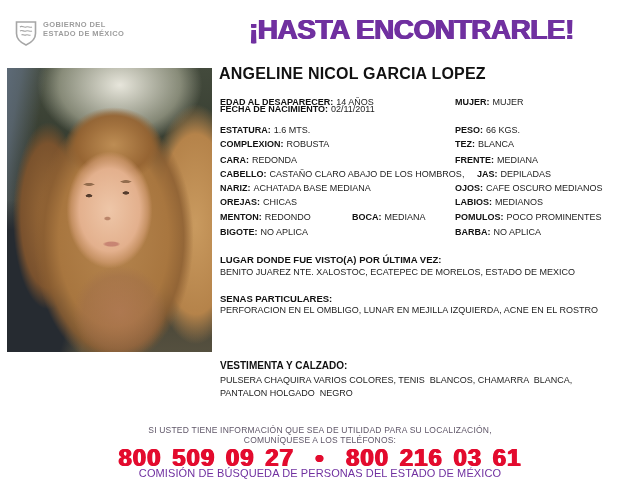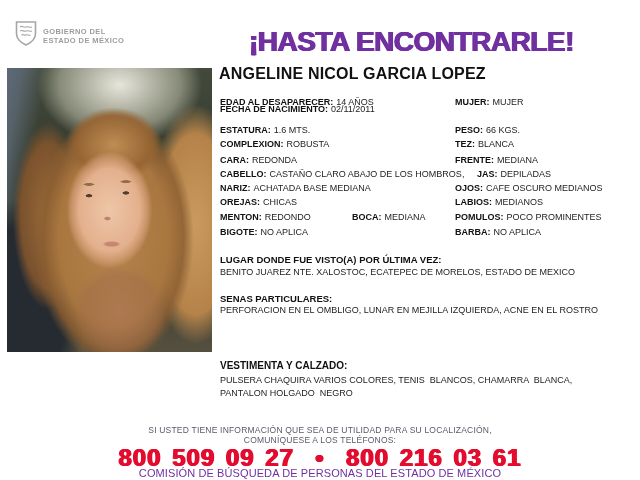--- a/index.html
+++ b/index.html
@@ -1,27 +1,26 @@
 <!DOCTYPE html>
 <html><head>
 <meta charset="utf-8">
 <style>
   html,body{margin:0;padding:0;background:#ffffff;}
   .poster{
     position:relative;width:640px;height:480px;background:#ffffff;overflow:hidden;
     font-family:"Liberation Sans", sans-serif;color:#111;
   }
   
-  .logo{position:absolute;left:14px;top:20px;display:flex;align-items:center;gap:5px;}
+  .logo{position:absolute;left:14px;top:20px;display:flex;gap:5px;}
   .logo-text{font-size:7.5px;font-weight:bold;color:#9d9d9d;line-height:9px;letter-spacing:.4px;}
   .title{
     position:absolute;left:249px;top:14px;font-size:28px;font-weight:bold;color:#7030a0;
     letter-spacing:-0.5px;white-space:nowrap;
     text-shadow:0.7px 0 0 #7030a0,-0.7px 0 0 #7030a0;
-    margin-top:12px;
   }
   
   .photo{
     position:absolute;left:7px;top:68px;width:205px;height:284px;
     background:
       radial-gradient(5px 2.5px at 40% 45%, rgba(60,40,28,.85) 55%, rgba(60,40,28,0) 75%),
       radial-gradient(5px 2.5px at 58% 44%, rgba(60,40,28,.85) 55%, rgba(60,40,28,0) 75%),
       radial-gradient(8px 2px at 40% 41%, rgba(120,85,55,.75) 55%, rgba(120,85,55,0) 75%),
       radial-gradient(8px 2px at 58% 40%, rgba(120,85,55,.75) 55%, rgba(120,85,55,0) 75%),
       radial-gradient(5px 3px at 49% 53%, rgba(160,100,75,.65) 45%, rgba(160,100,75,0) 75%),

